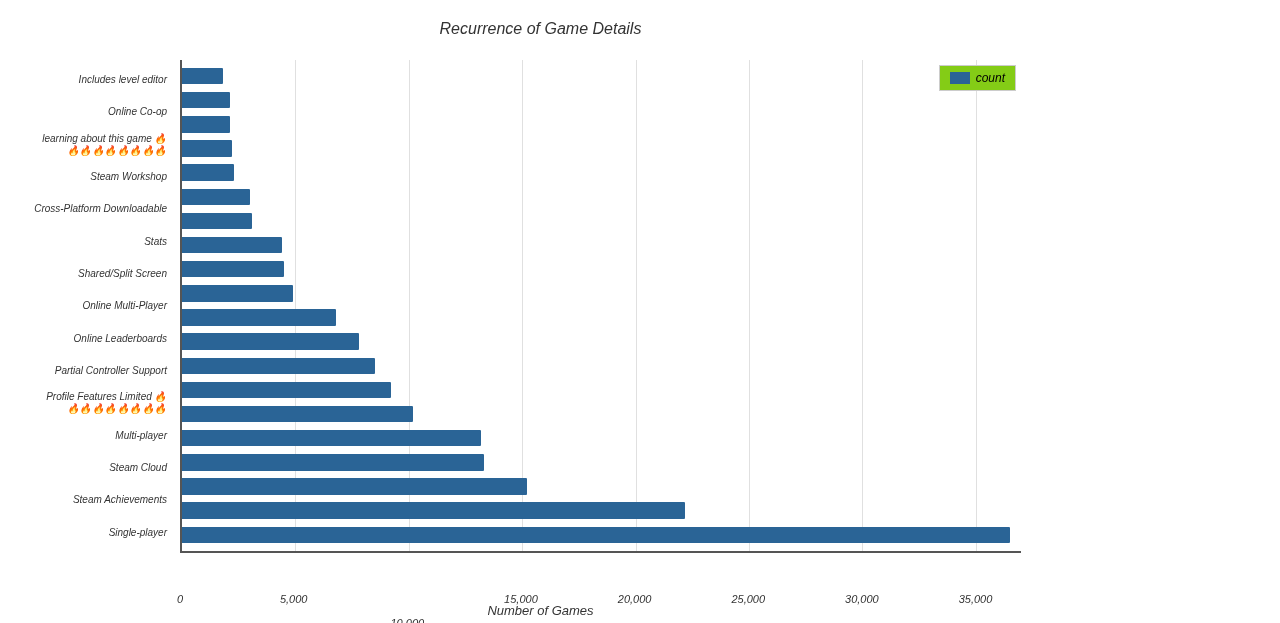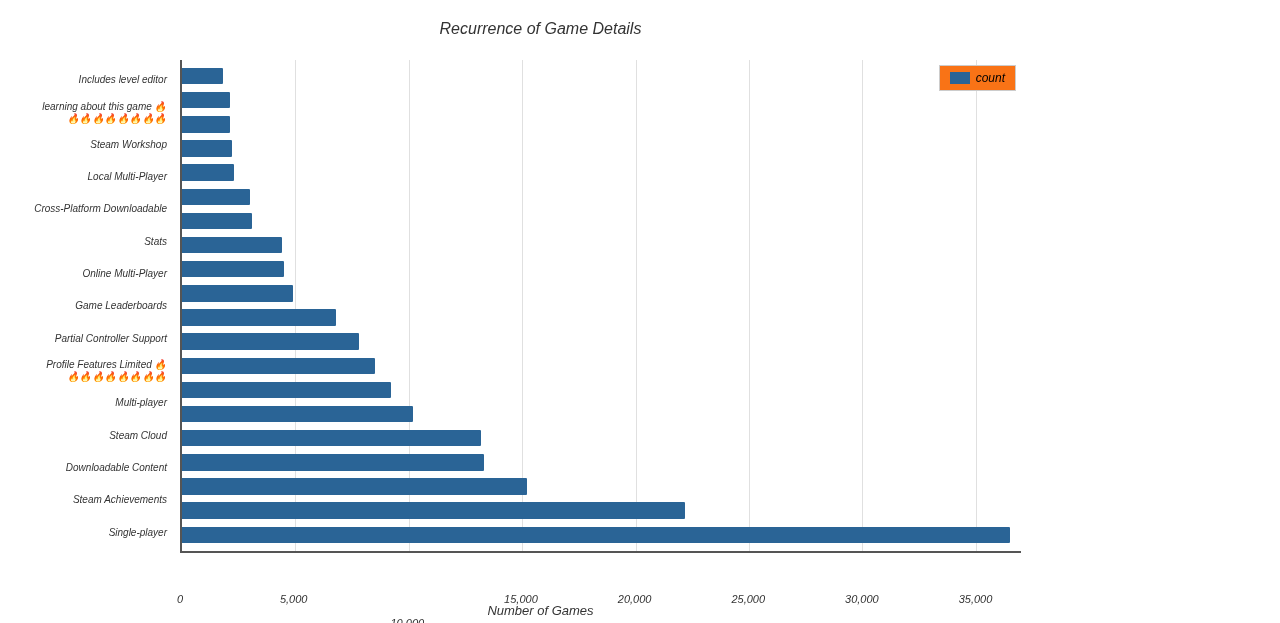--- a/index.html
+++ b/index.html
@@ -115,53 +115,53 @@
       top: 0;
       bottom: 0;
       width: 1px;
       background: #e0e0e0;
     }
     .legend {
       position: absolute;
       top: 65px;
       right: 65px;
       border: 1px solid #ccc;
-      background: #f97316;
+      background: #84cc16;
       padding: 5px 10px;
       display: flex;
       align-items: center;
       gap: 6px;
       font-size: 12px;
     }
     .legend-color {
       width: 20px;
       height: 12px;
       background: #2a6496;
     }
   </style>
 </head>
 <body>
 
 <div class="chart-container">
   <div class="chart-title">Recurrence of Game Details</div>
 
   <div class="y-labels" id="y-labels">
       <div class="y-label">Includes level editor</div>
+      <div class="y-label">Online Co-op</div>
       <div class="y-label">learning about this game 🔥<br>🔥🔥🔥🔥🔥🔥🔥🔥</div>
       <div class="y-label">Steam Workshop</div>
-      <div class="y-label">Local Multi-Player</div>
       <div class="y-label">Cross-Platform Downloadable</div>
       <div class="y-label">Stats</div>
+      <div class="y-label">Shared/Split Screen</div>
       <div class="y-label">Online Multi-Player</div>
-      <div class="y-label">Game Leaderboards</div>
+      <div class="y-label">Online Leaderboards</div>
       <div class="y-label">Partial Controller Support</div>
       <div class="y-label">Profile Features Limited 🔥<br>🔥🔥🔥🔥🔥🔥🔥🔥</div>
       <div class="y-label">Multi-player</div>
       <div class="y-label">Steam Cloud</div>
-      <div class="y-label">Downloadable Content</div>
       <div class="y-label">Steam Achievements</div>
       <div class="y-label">Single-player</div>
     </div>
 
   <div class="chart-area">
 
     <div class="grid-lines" id="grid-lines">
         <div class="grid-line" style="left: 13.5135%;"></div>
         <div class="grid-line" style="left: 27.027%;"></div>
         <div class="grid-line" style="left: 40.5405%;"></div>

